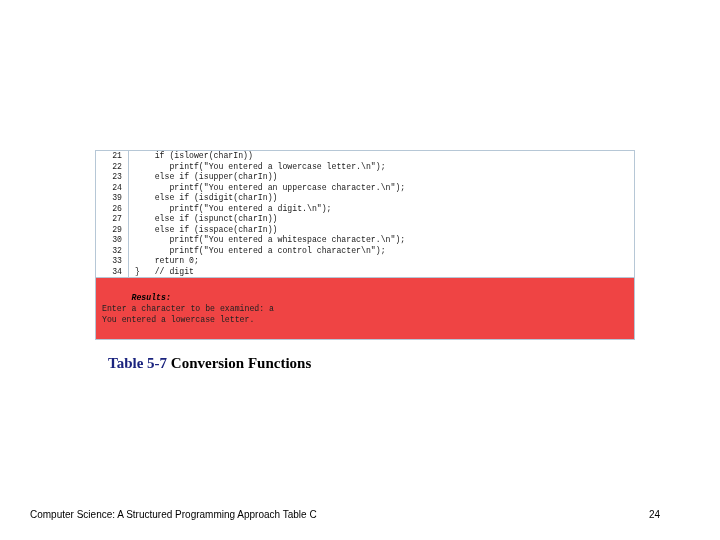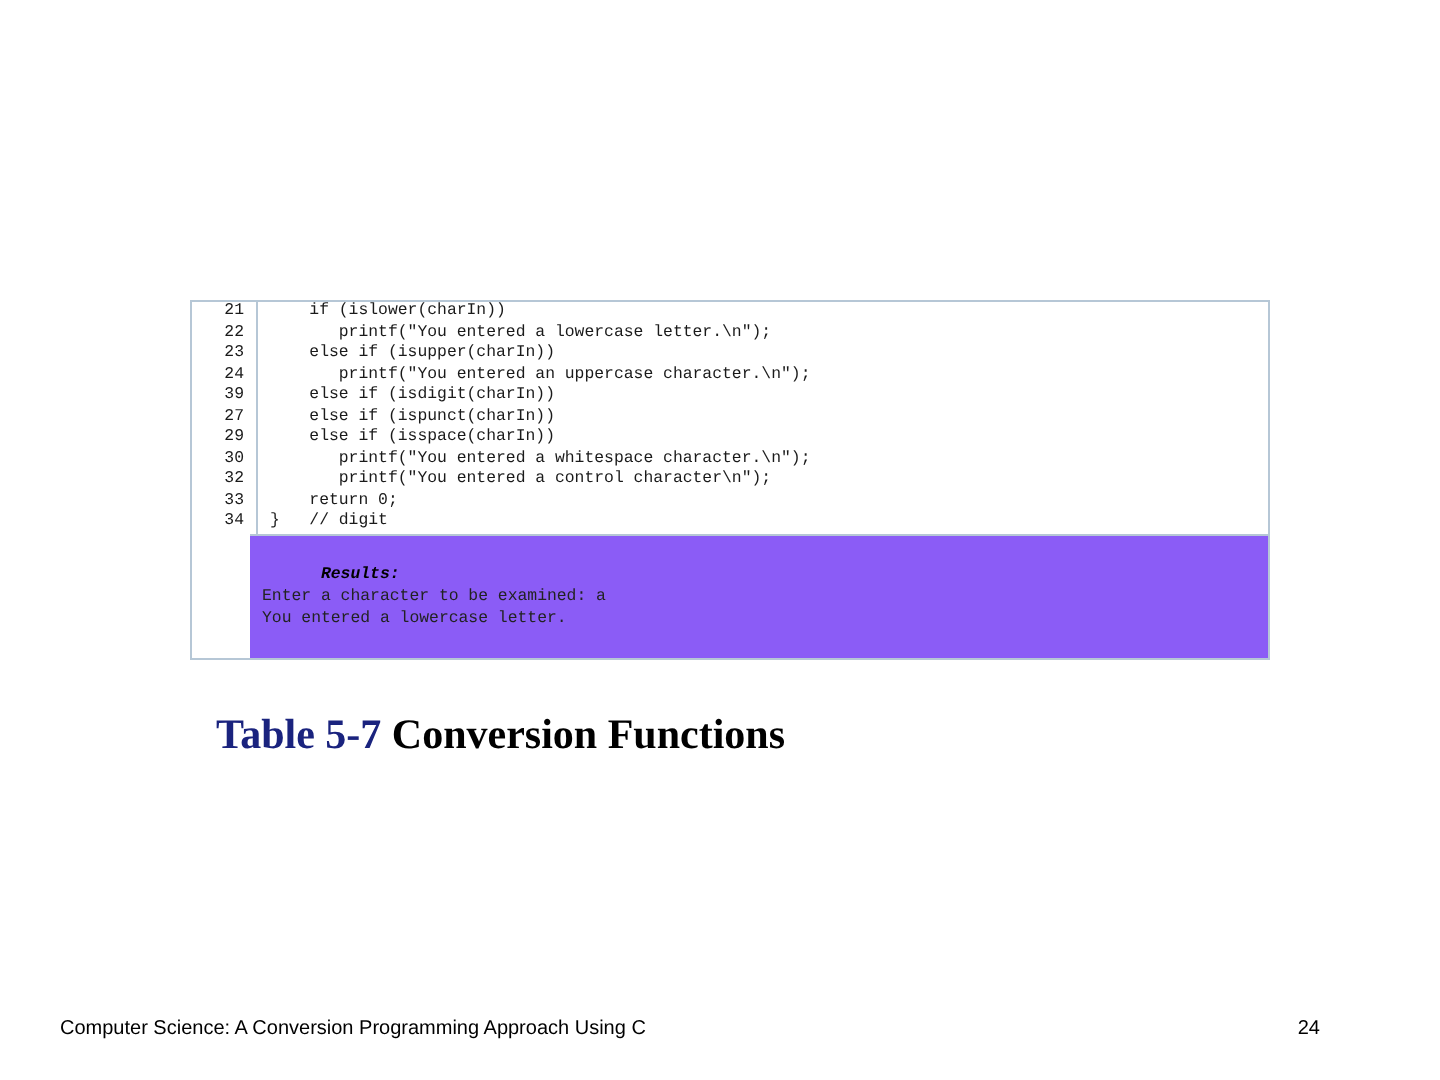--- a/index.html
+++ b/index.html
@@ -43,39 +43,38 @@
     color: #1a1a1a;
   }
   .codetxt {
     padding-left: 6px;
     white-space: pre;
     flex: 1;
     overflow: hidden;
   }
   .results {
     border-top: 1px solid #b6c7d6;
-    background: #8b5cf6;
+    background: #ef4444;
     font-family: "Courier New", Courier, monospace;
     font-size: 8.2px;
     line-height: 11px;
     padding: 3px 6px;
     color: #222;
     white-space: pre;
-    margin-left: 29px;
   }
   .results .hdr {
     font-weight: bold;
     font-style: italic;
     color: #000;
   }
   .caption {
     position: absolute;
     left: 108px;
     top: 355px;
-    font-size: 21px;
+    font-size: 15px;
     color: #000;
   }
   .caption .lead {
     font-weight: bold;
     color: #1a237e;
   }
   .caption .title {
     font-weight: bold;
     color: #000;
   }
@@ -117,20 +116,24 @@
         </div>
         <div class="code-row">
           <div class="lineno">24</div>
           <div class="codetxt">       printf("You entered an uppercase character.\n");</div>
         </div>
         <div class="code-row">
           <div class="lineno">39</div>
           <div class="codetxt">    else if (isdigit(charIn))</div>
         </div>
         <div class="code-row">
+          <div class="lineno">26</div>
+          <div class="codetxt">       printf("You entered a digit.\n");</div>
+        </div>
+        <div class="code-row">
           <div class="lineno">27</div>
           <div class="codetxt">    else if (ispunct(charIn))</div>
         </div>
         <div class="code-row">
           <div class="lineno">29</div>
           <div class="codetxt">    else if (isspace(charIn))</div>
         </div>
         <div class="code-row">
           <div class="lineno">30</div>
           <div class="codetxt">       printf("You entered a whitespace character.\n");</div>
@@ -152,16 +155,16 @@
       <span class="hdr">Results:</span>
 <span>Enter a character to be examined: a</span>
 <span>You entered a lowercase letter.</span>
     </div>
   </div>
 
   <div class="caption">
     <span class="lead">Table  5-7  </span><span class="title">Conversion Functions</span>
   </div>
 
-  <div class="footer-left">Computer Science: A Conversion Programming Approach Using C</div>
+  <div class="footer-left">Computer Science: A Structured Programming Approach Table C</div>
   <div class="footer-right">24</div>
 
 </div>
 
 </body></html>

